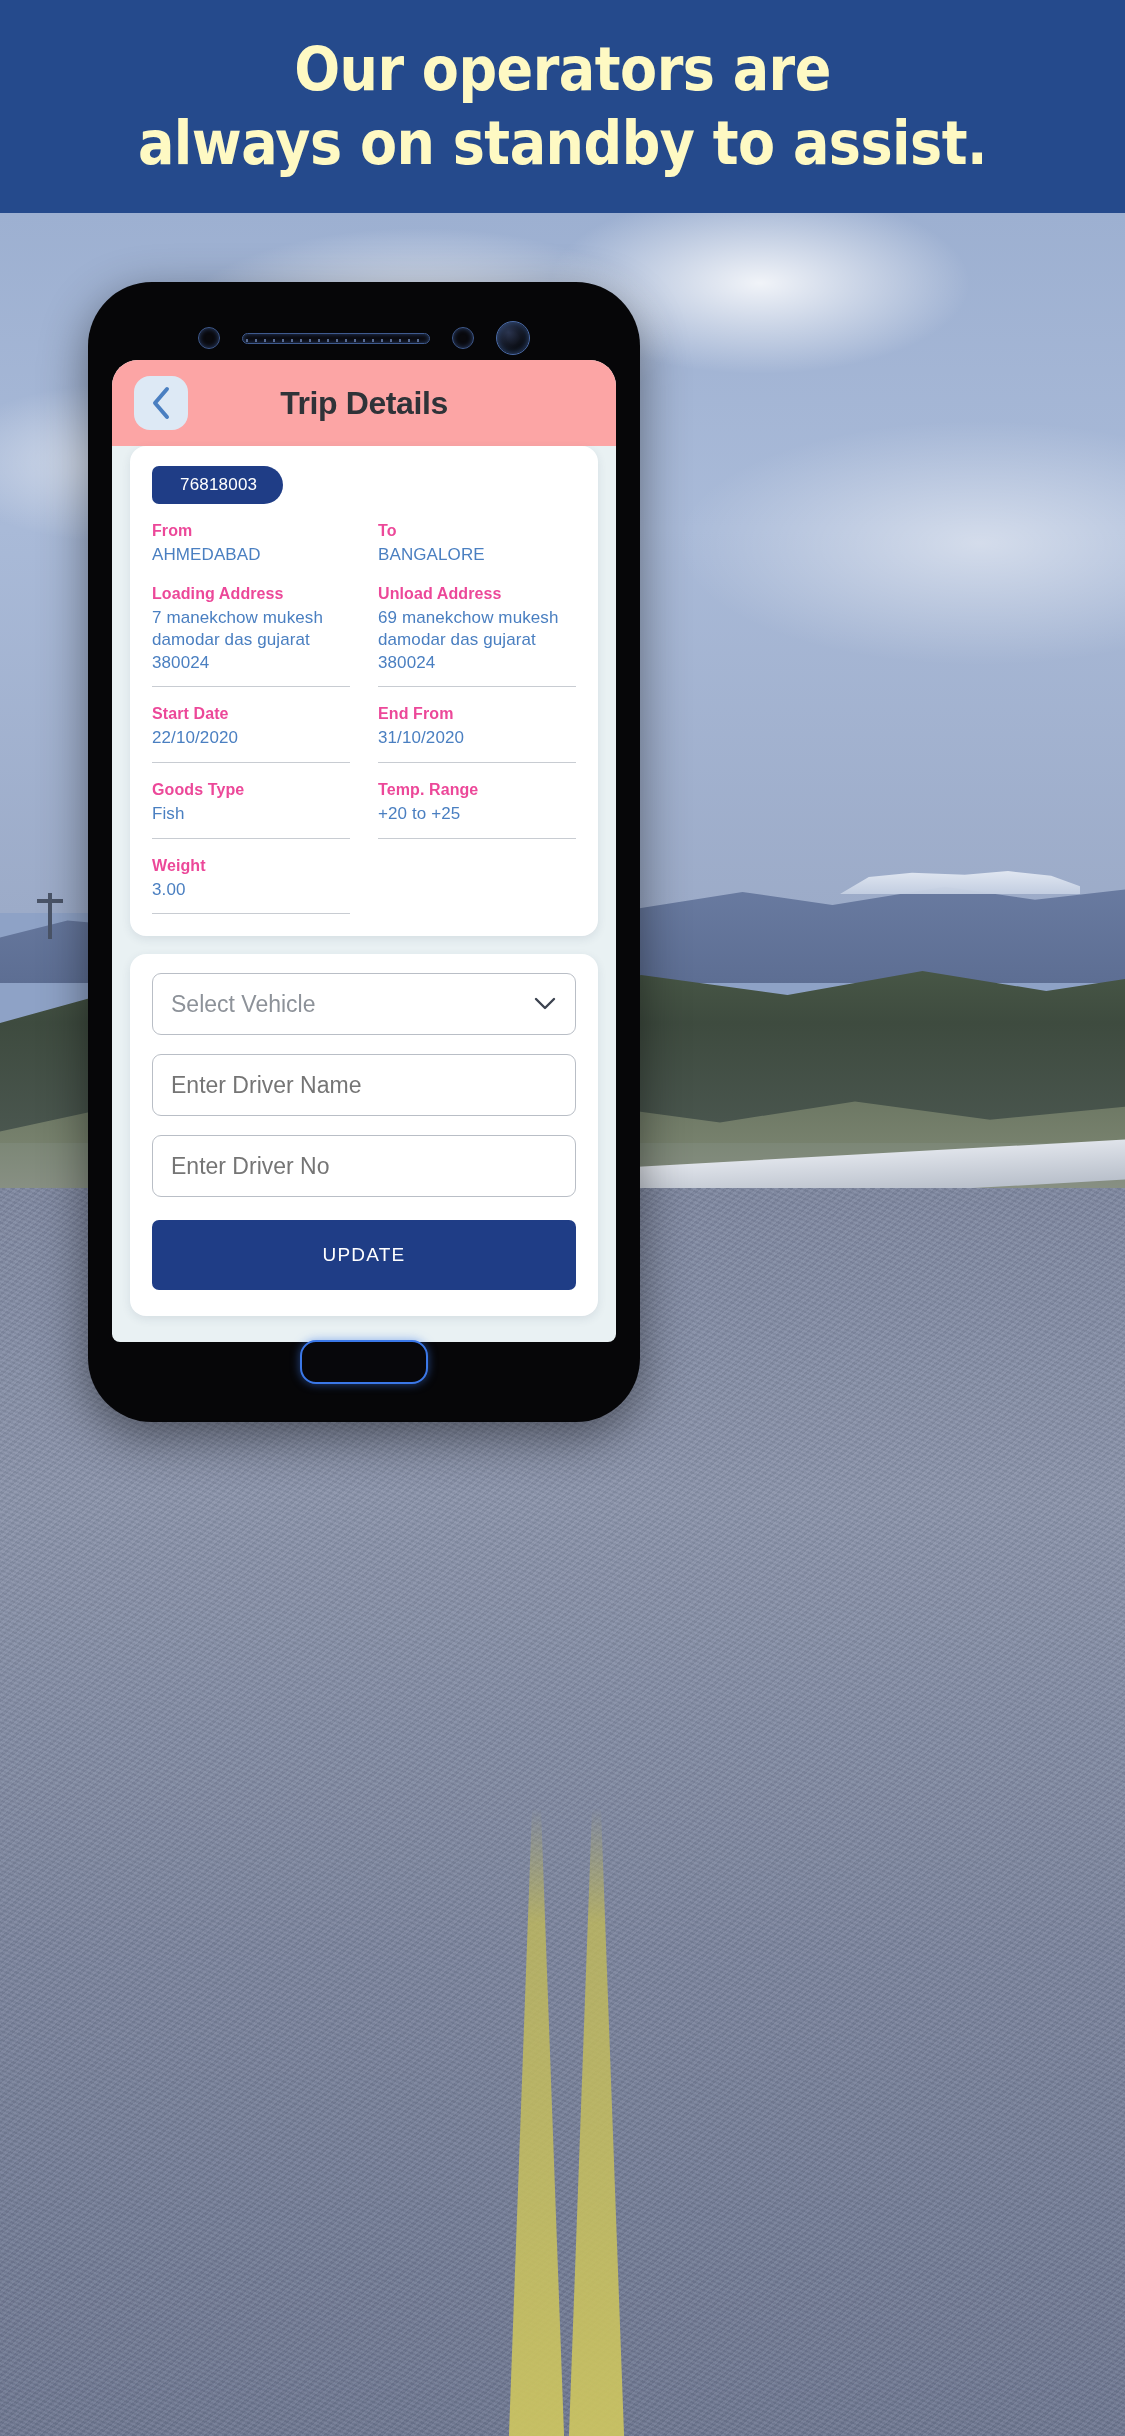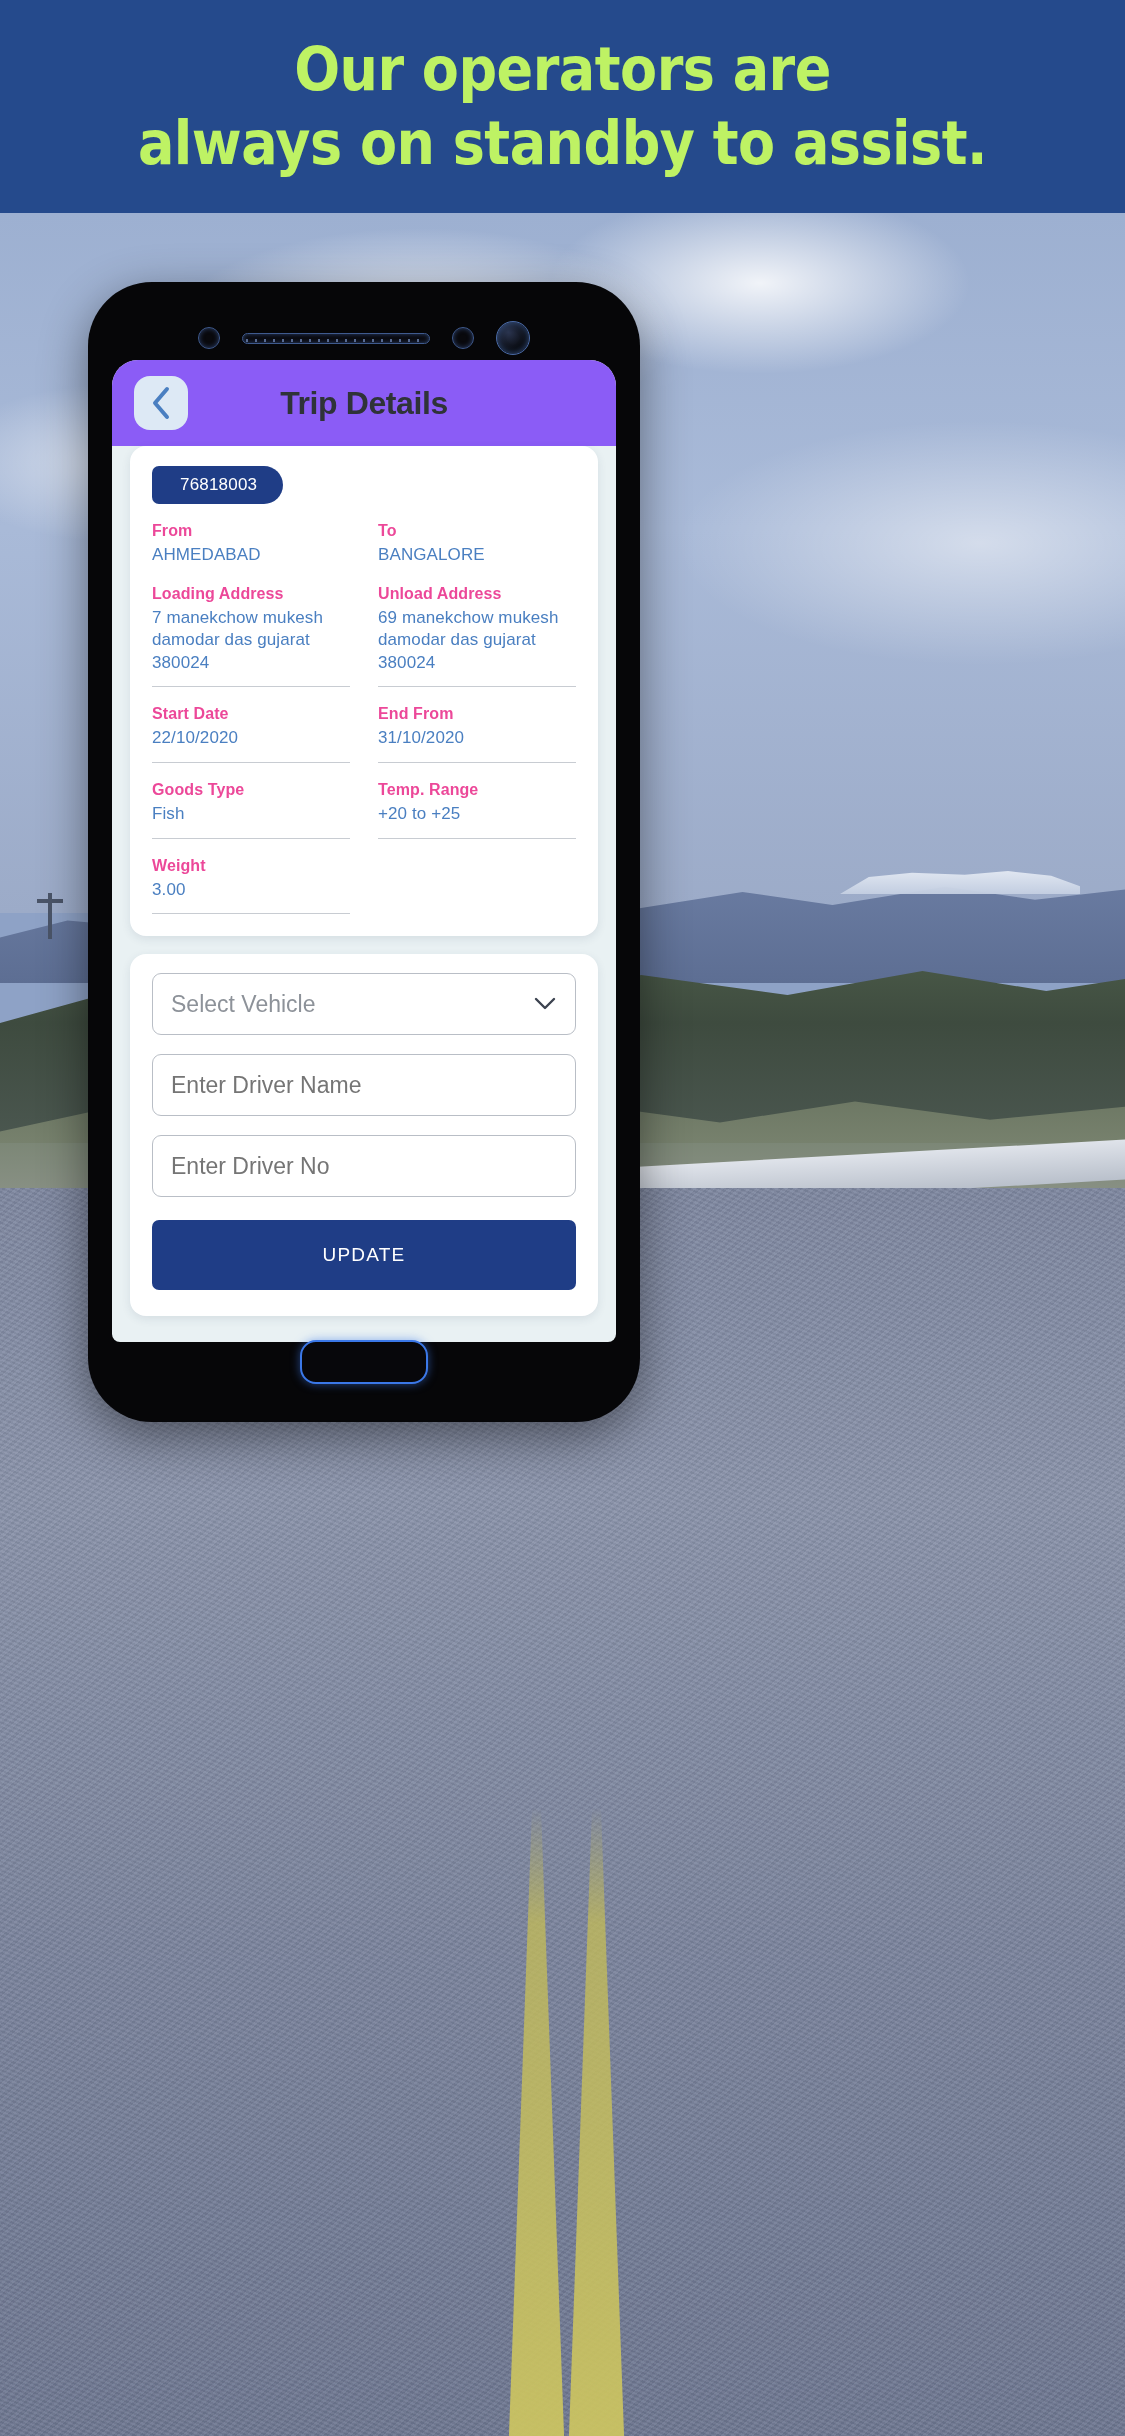--- a/index.html
+++ b/index.html
@@ -12,21 +12,21 @@
   }
 
   
   #promo-banner{
     position:absolute; left:0; top:0; width:1125px; height:213px;
     background:#254a8c;
     display:flex; flex-direction:column; align-items:center; justify-content:center;
     z-index:40;
   }
   #promo-banner .line{
-    color:#bef264;
+    color:#fef9c3;
     font-family:"DejaVu Sans Condensed","Liberation Sans", sans-serif;
     font-weight:bold;
     font-size:60px;
     letter-spacing:-0.5px;
     line-height:1.22;
     text-align:center;
     white-space:nowrap;
   }
 
   
@@ -153,21 +153,21 @@
   #home-indicator{
     position:absolute; left:50%; bottom:38px; margin-left:-64px;
     width:128px; height:44px; border-radius:16px;
     border:2.5px solid #3b78e8; background:#07070b;
     box-shadow:0 0 10px rgba(60,120,235,.55);
   }
 
   
   #app-header{
     height:86px; display:flex; align-items:center; position:relative;
-    padding:0 22px; background:#8b5cf6;
+    padding:0 22px; background:#fca5a5;
   }
   #back-button{
     width:54px; height:54px; border-radius:16px;
     background:#dde9f5;
     display:flex; align-items:center; justify-content:center;
     flex:0 0 auto; border:none; cursor:pointer;
   }
   #back-button svg{ display:block; }
   #page-title{
     position:absolute; left:0; right:0; text-align:center;

